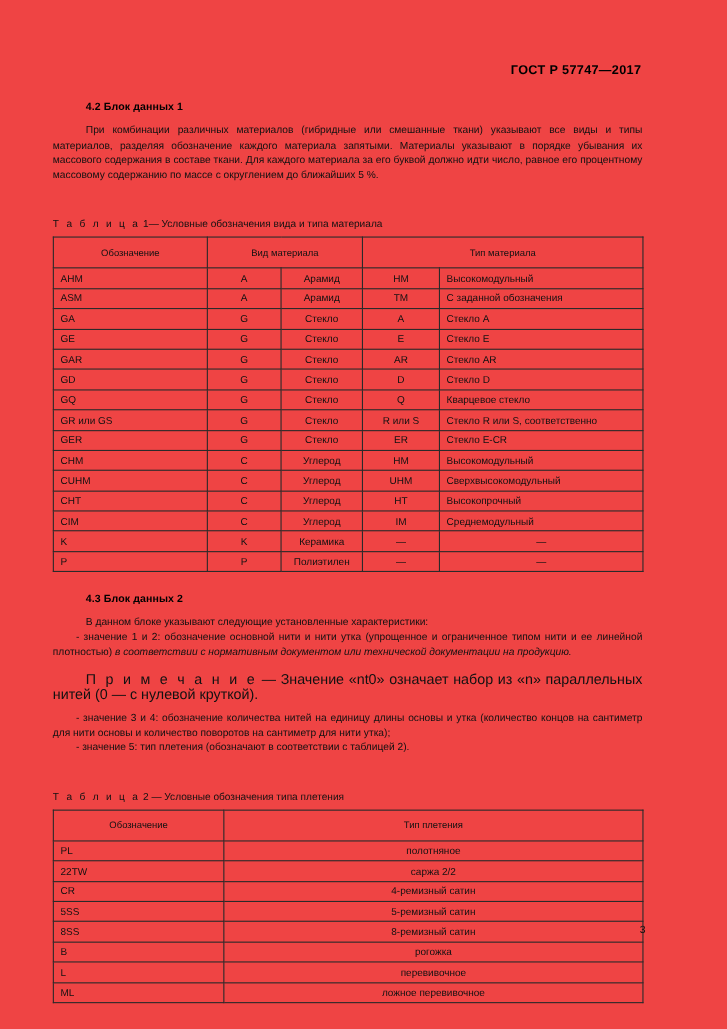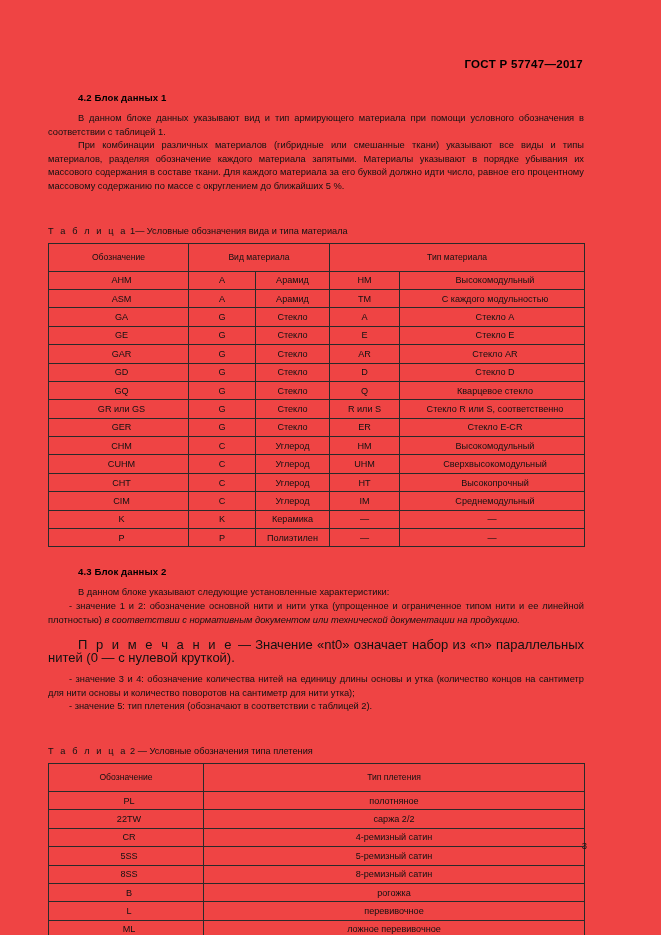--- a/index.html
+++ b/index.html
@@ -109,21 +109,21 @@
     vertical-align: middle;
   }
   table.doc-table th {
     height: 27px;
     font-size: 8.6px;
   }
   table.doc-table td {
     height: 17.4px;
   }
   .cell-l {
-    text-align: center;
+    text-align: left;
     padding-left: 6px !important;
   }
   .cell-c {
     text-align: center;
   }
   .heavy-bottom {
     border-bottom-width: 2px;
   }
 
   
@@ -150,21 +150,20 @@
 <body>
 
 <div class="page">
 
   <div class="page-header">ГОСТ Р 57747—2017</div>
 
   <div class="content">
 
     <h2 class="section-heading">4.2 Блок данных 1</h2>
 
-    <p class="body-text">В данном блоке данных указывают вид и тип армирующего материала при помощи условного обозначения в соответствии с таблицей 1.</p>
 
     <p class="body-text">При комбинации различных материалов (гибридные или смешанные ткани) указывают все виды и типы материалов, разделяя обозначение каждого материала запятыми. Материалы указывают в порядке убывания их массового содержания в составе ткани. Для каждого материала за его буквой должно идти число, равное его процентному массовому содержанию по массе с округлением до ближайших 5 %.</p>
 
     <div class="table-caption">
       <span class="caption-word">Т а б л и ц а</span><span> 1— Условные обозначения вида и типа материала</span>
     </div>
 
     <table class="doc-table t1">
       <colgroup>
         <col class="c1">
@@ -186,21 +185,21 @@
             <td class="cell-c">A</td>
             <td class="cell-c">Арамид</td>
             <td class="cell-c">HM</td>
             <td class="cell-l">Высокомодульный</td>
           </tr>
           <tr>
             <td class="cell-l">ASM</td>
             <td class="cell-c">A</td>
             <td class="cell-c">Арамид</td>
             <td class="cell-c">TM</td>
-            <td class="cell-l">С каждого модульностью</td>
+            <td class="cell-l">С заданной обозначения</td>
           </tr>
           <tr>
             <td class="cell-l">GA</td>
             <td class="cell-c">G</td>
             <td class="cell-c">Стекло</td>
             <td class="cell-c">A</td>
             <td class="cell-l">Стекло A</td>
           </tr>
           <tr>
             <td class="cell-l">GE</td>

